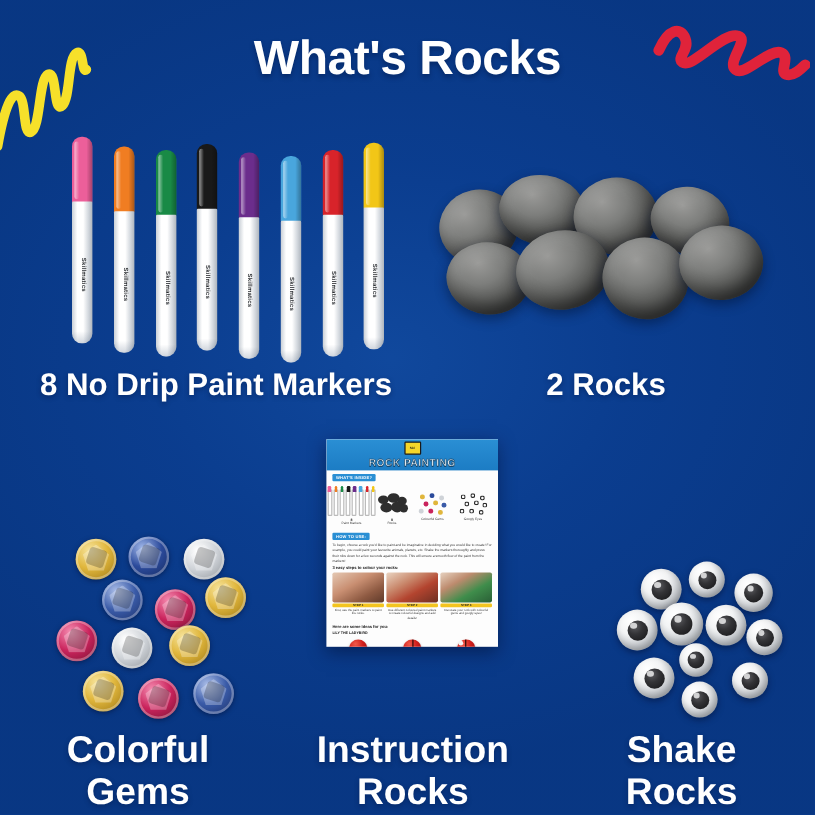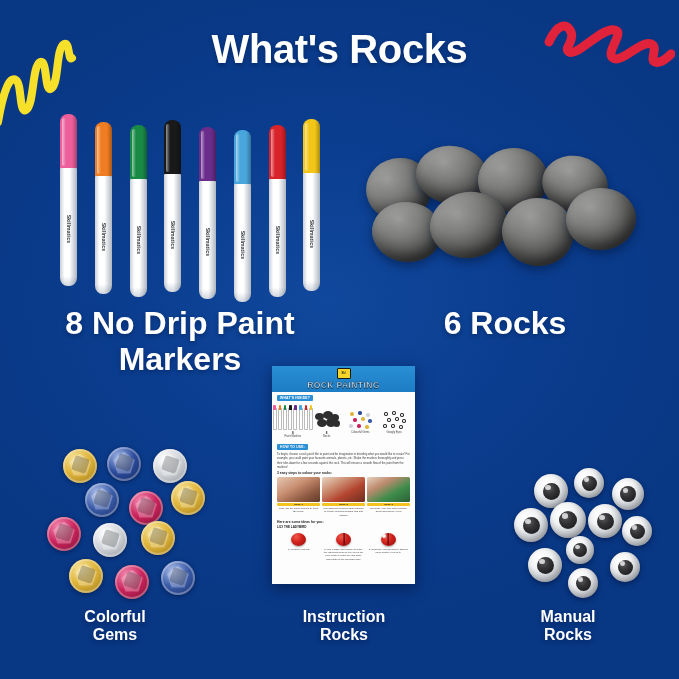--- a/index.html
+++ b/index.html
@@ -31,22 +31,22 @@
   
   .squig{position:absolute;}
   .squig-yellow{left:-6px;top:18px;}
   .squig-red{right:4px;top:8px;}
 
   
   .cap{
     position:absolute;text-align:center;color:#fff;font-weight:bold;
     text-shadow:0 2px 4px rgba(0,20,60,.42);line-height:1.12;
   }
-  .cap-lg{font-size:32px;}
-  .cap-md{font-size:16px;}
+  .cap-lg{font-size:26px;}
+  .cap-md{font-size:31px;}
 
   
   #markers{position:absolute;left:60px;top:108px;width:280px;height:180px;}
   .marker{position:absolute;width:17px;top:0;}
   .mk-cap{
     width:17px;height:56px;border-radius:8px 8px 2px 2px;
     position:relative;overflow:hidden;
   }
   .mk-cap::after{
     content:"";position:absolute;left:2px;top:4px;width:4px;bottom:4px;
@@ -112,21 +112,21 @@
     background:radial-gradient(circle at 36% 30%, #5a5a5e 0%, #333336 40%, #141416 100%);
     position:relative;
   }
   .pupil::after{
     content:"";position:absolute;left:16%;top:12%;width:34%;height:30%;
     border-radius:50%;background:rgba(255,255,255,.75);
   }
 
   
   #manual{
-    position:absolute;left:272px;top:366px;width:143px;height:218px;
+    position:absolute;left:272px;top:366px;width:143px;height:173px;
     background:#fdfdfd;
     box-shadow:0 4px 14px rgba(0,10,40,.5);
     overflow:hidden;
     font-size:3px;color:#2b2b2b;
   }
   .mn-header{
     height:26px;background:linear-gradient(180deg,#2a8fd4 0%,#1c7cc4 100%);
     display:flex;flex-direction:column;align-items:center;justify-content:center;
     position:relative;
   }
@@ -268,21 +268,21 @@
   <div id="rocks">
     <div class="rock" style="left:6px;  top:18px; width:66px; height:62px; transform:rotate(-12deg);"></div>
     <div class="rock" style="left:56px; top:6px;  width:72px; height:58px; transform:rotate(8deg);"></div>
     <div class="rock" style="left:118px;top:8px;  width:70px; height:64px; transform:rotate(-6deg);"></div>
     <div class="rock" style="left:182px;top:16px; width:66px; height:56px; transform:rotate(14deg);"></div>
     <div class="rock" style="left:12px; top:62px; width:70px; height:60px; transform:rotate(6deg);"></div>
     <div class="rock" style="left:70px; top:52px; width:78px; height:66px; transform:rotate(-8deg);"></div>
     <div class="rock" style="left:142px;top:58px; width:72px; height:68px; transform:rotate(10deg);"></div>
     <div class="rock" style="left:206px;top:48px; width:70px; height:62px; transform:rotate(-4deg);"></div>
   </div>
-  <div class="cap cap-lg" style="left:360px;top:306px;width:290px;">6 Rocks</div>
+  <div class="cap cap-lg" style="left:360px;top:306px;width:290px;">2 Rocks</div>
 
   <div id="gems">
     <div class="gem" style="left:18px; top:4px;">
         <div class="facet" style="background:radial-gradient(circle at 34% 28%,#f6e39a 0%,#e0b63c 45%,#9a7413 100%);"></div>
       </div>
     <div class="gem" style="left:62px; top:2px;">
         <div class="facet" style="background:radial-gradient(circle at 34% 28%,#9fb6e8 0%,#2b4a9b 48%,#152a5e 100%);"></div>
       </div>
     <div class="gem" style="left:108px;top:4px;">
         <div class="facet" style="background:radial-gradient(circle at 34% 28%,#ffffff 0%,#cfd3d8 48%,#8b9096 100%);"></div>
@@ -497,16 +497,16 @@
         <div class="pupil" style="width:17px;height:17px;"></div>
       </div>
     <div class="eye" style="left:112px;top:84px; width:30px;height:30px;">
         <div class="pupil" style="width:15px;height:15px;"></div>
       </div>
     <div class="eye" style="left:70px; top:100px;width:30px;height:30px;">
         <div class="pupil" style="width:15px;height:15px;"></div>
       </div>
   </div>
   <div class="cap cap-md" style="left:458px;top:608px;width:220px;">
-    <div>Manual</div>
+    <div>Shake</div>
     <div>Rocks</div>
   </div>
 </div>
 
 </body></html>

